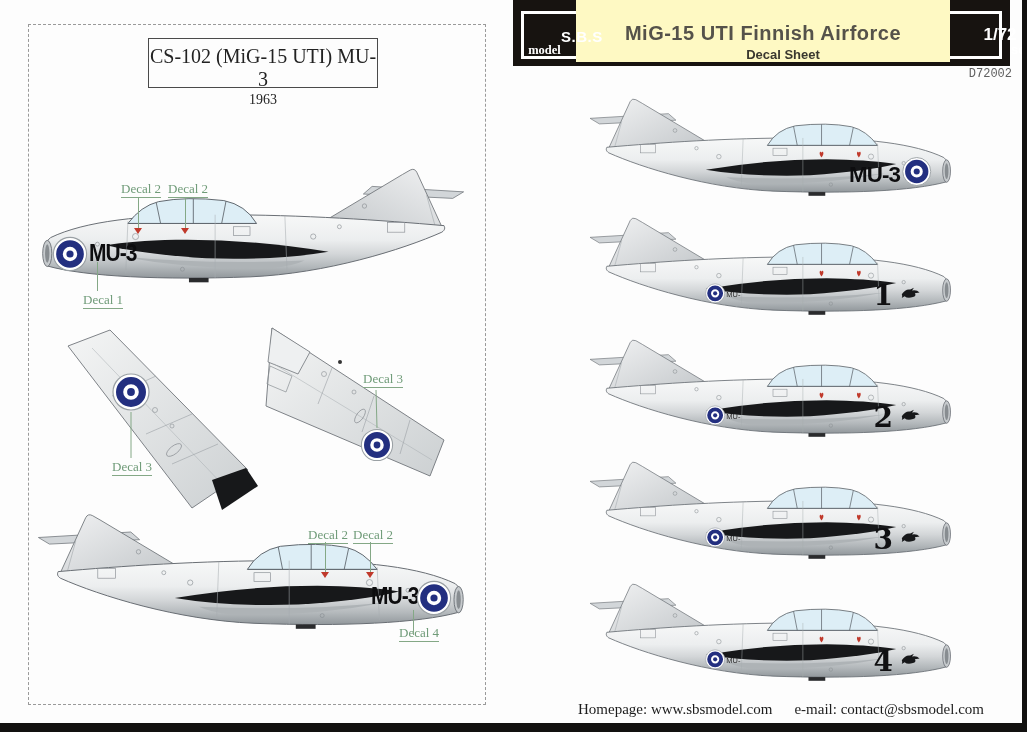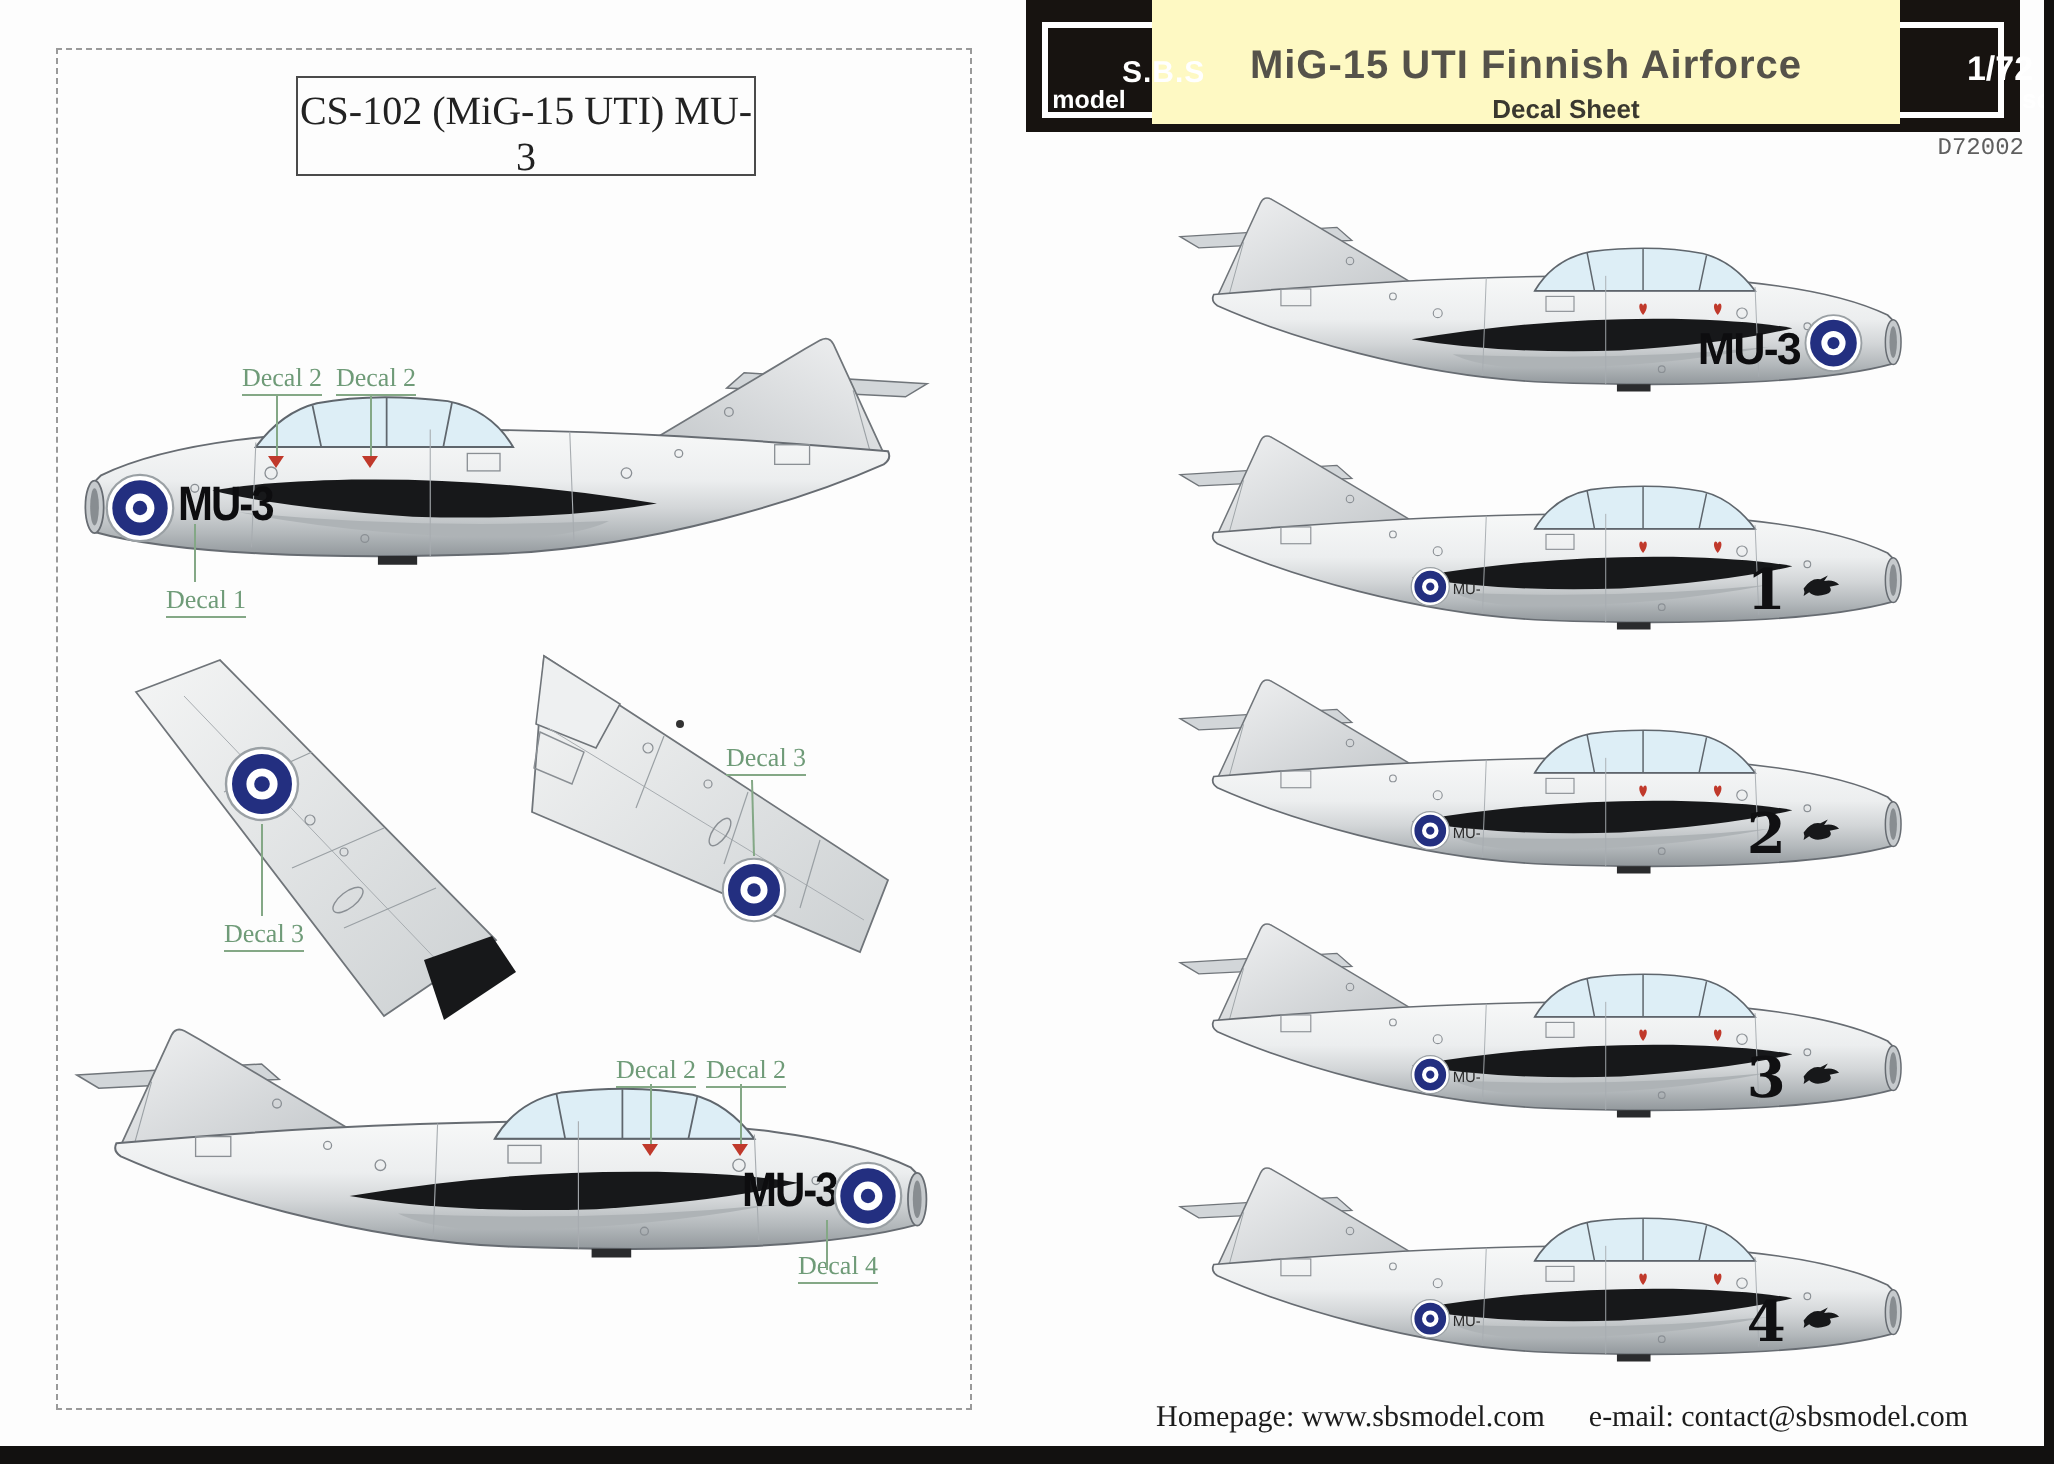--- a/index.html
+++ b/index.html
@@ -21,21 +21,21 @@
   #header-frame{left:8px;top:11px;right:8px;bottom:7px;border:3px solid #ffffff;}
   #banner{left:63px;top:0;width:374px;height:62px;background:#fef9c3;text-align:center;}
   #banner .t{font-family:"Liberation Sans",sans-serif;font-weight:bold;font-size:20px;
      color:#55524a;margin-top:22px;letter-spacing:.5px;}
   #banner .s{font-family:"Liberation Sans",sans-serif;font-weight:bold;font-size:13px;
      color:#3a382f;margin-top:2px;padding-left:40px;}
   .logo-block{font-family:"Liberation Sans",sans-serif;font-weight:bold;color:#fff;
      text-align:center;line-height:1.02;}
   #logo{left:0;top:29px;width:63px;}
   #logo .a{font-size:15px;letter-spacing:.5px;padding-left:48px;}
-  #logo .b{font-size:12.5px;}
+  #logo .b{font-size:12.5px;font-family:Liberation Serif, serif;}
   #scalebox{left:455px;top:26px;width:64px;}
   #scalebox .a{font-size:17px;}
   #scalebox .b{font-size:13px;font-weight:bold;margin-left:43px;}
   #product-code{left:955px;top:67px;width:57px;text-align:right;
      font-family:Liberation Mono, monospace;font-size:12px;color:#5f5f5f;}
   
   .callout{font-size:13px;color:#6f9b78;border-bottom:1px solid #84a886;line-height:1.1;
      padding-bottom:1px;white-space:nowrap;}
   .leader{width:1px;background:#84a886;}
   .redmark{width:0;height:0;border-left:4px solid transparent;border-right:4px solid transparent;
@@ -103,20 +103,21 @@
     <path id="redmark" d="M0,3 C-4,-2 -1,-5 0,-2 C1,-5 4,-2 0,3 Z" fill="#c0392b"></path>
   </defs>
 </svg>
 
 <div id="page">
 
   <div class="abs" id="dashed-box"></div>
 
   <div class="abs" id="caption-box">
     <div class="l1">CS-102 (MiG-15 UTI) MU-3</div>
+    <div class="l2">1963</div>
   </div>
 
   <div class="abs" style="left:32px;top:160px;width:436px;height:140px;">
     <svg width="436" height="140" viewBox="0 0 400 120">
       <use href="#airframe" transform="translate(400,0) scale(-1,1)"></use>
     </svg>
     <svg class="abs" style="left:20px;top:76px;" width="36" height="36" viewBox="-13 -13 26 26">
         <use href="#roundel"></use>
       </svg>
     <div class="abs code-big" style="left:57px;top:81px;">MU-3</div>

